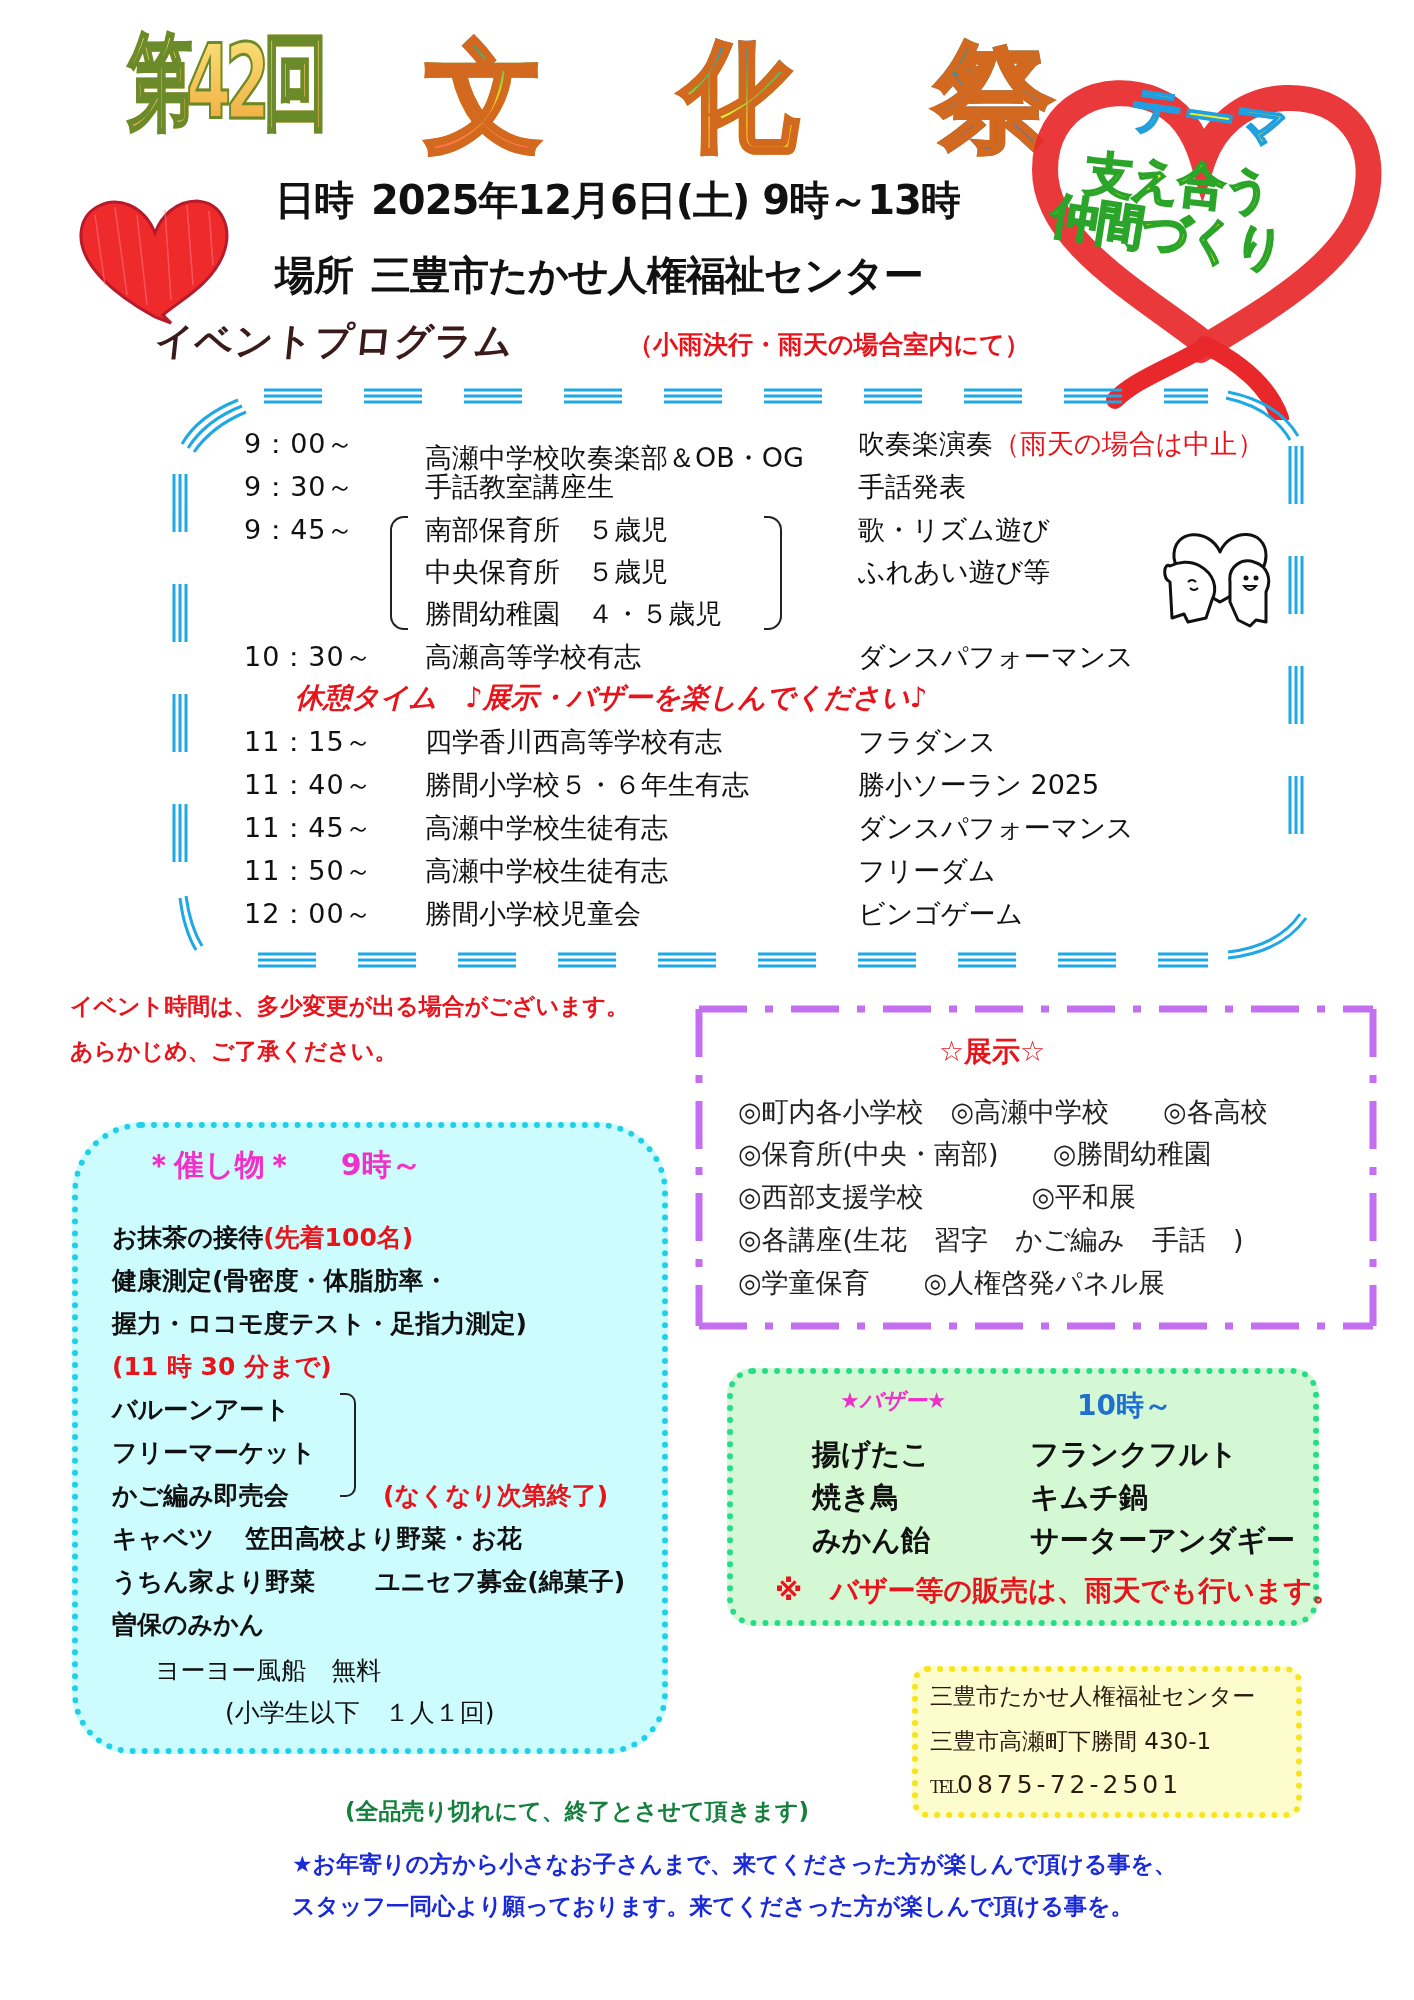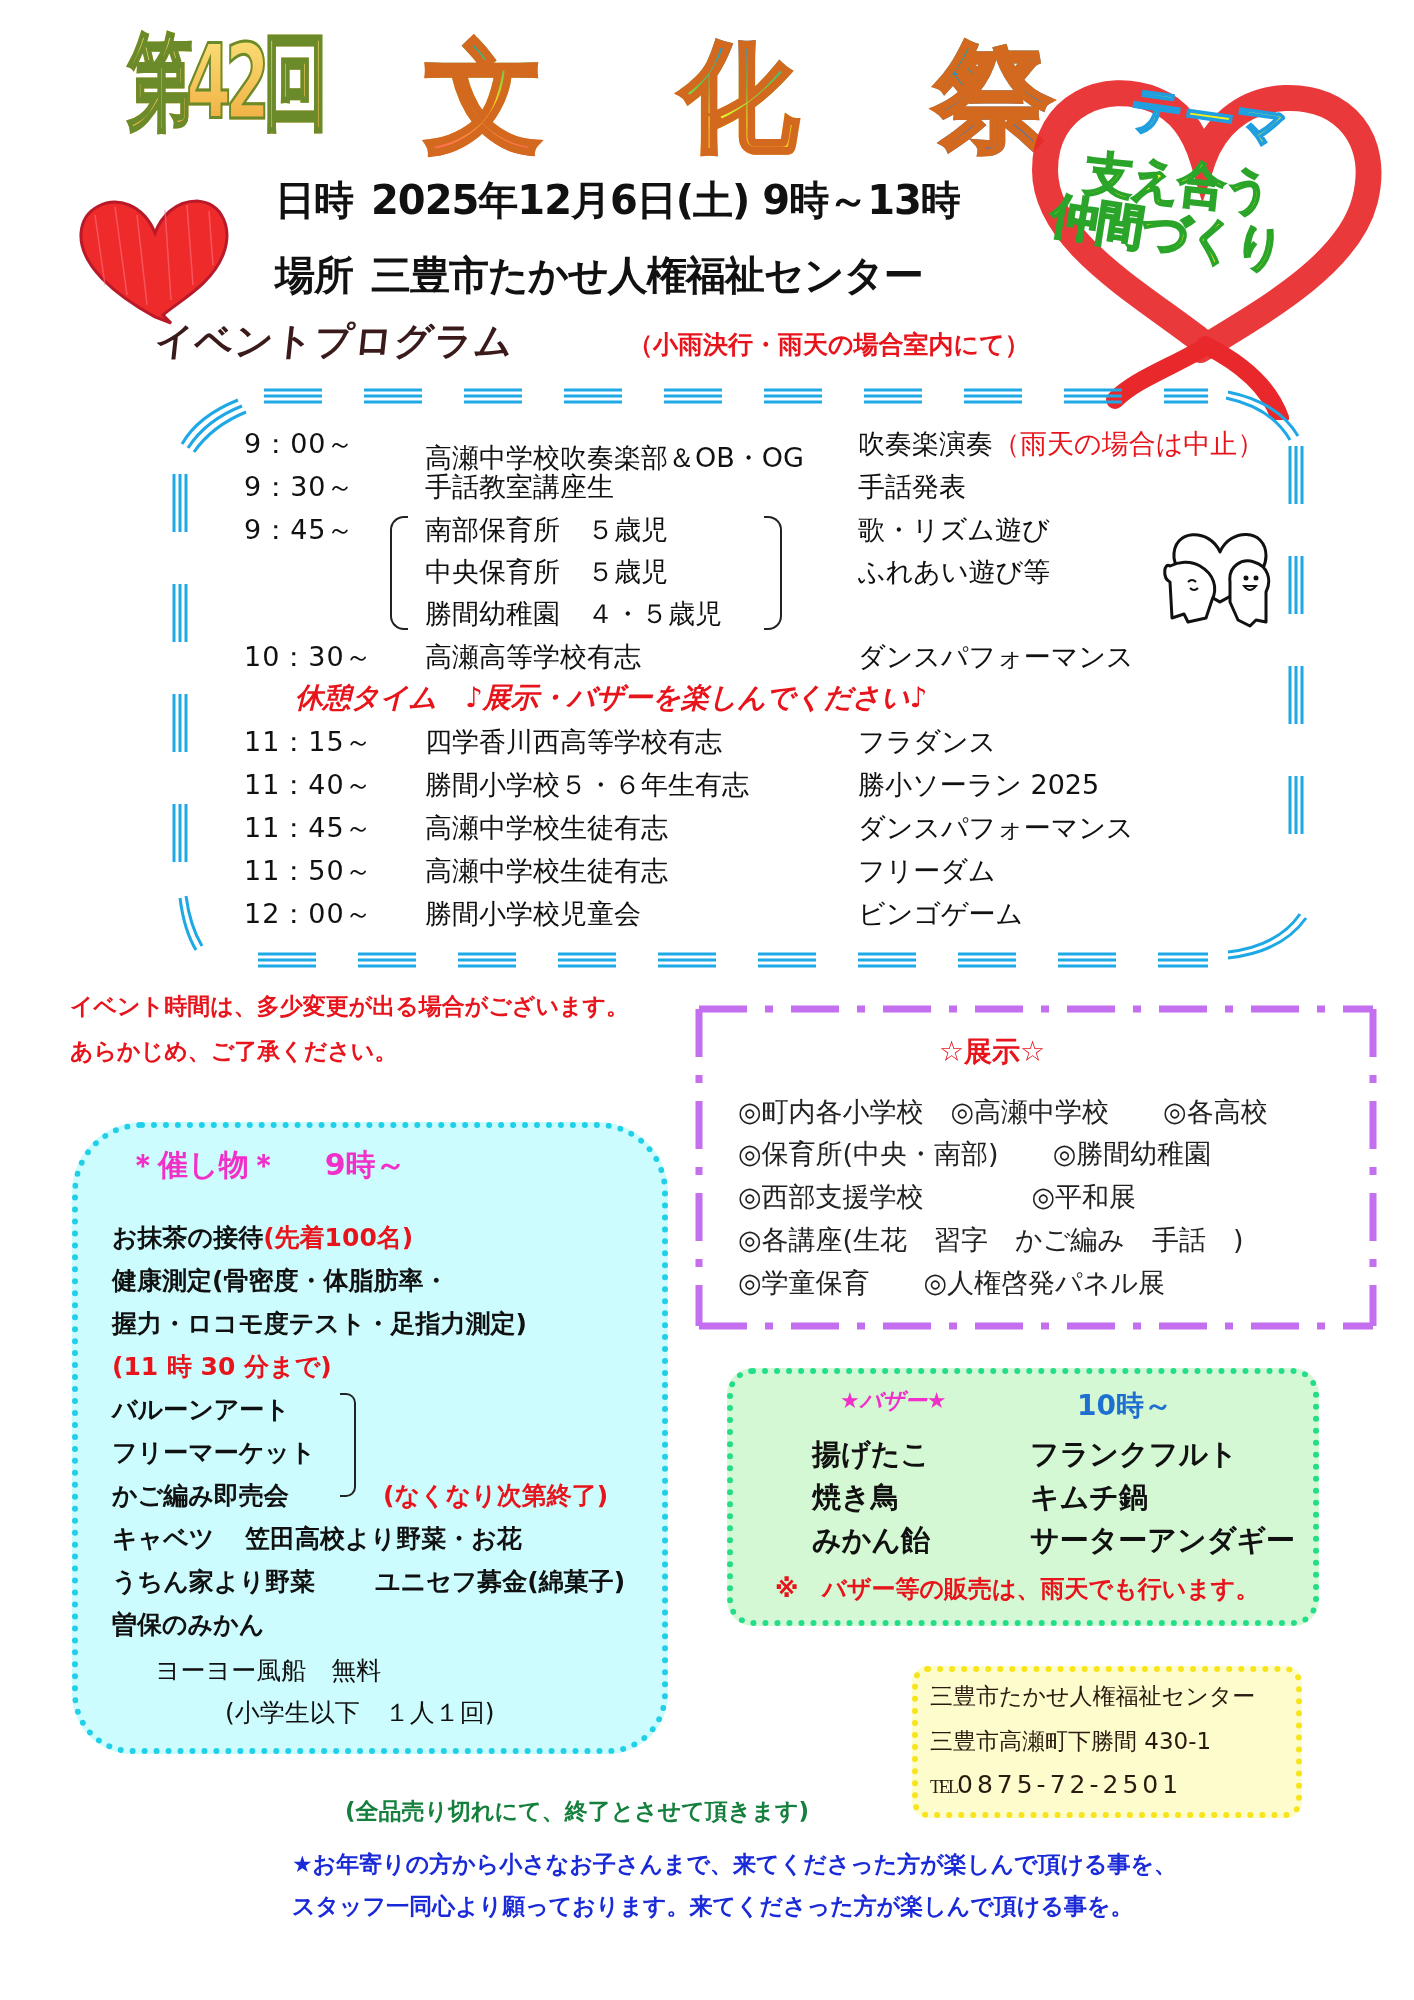--- a/index.html
+++ b/index.html
@@ -104,21 +104,21 @@
 
   
   .events-box {
     left:72px; top:1122px; width:596px; height:632px;
     background:#ccfcfd; border:6px dotted #1fd0e8; border-radius:70px 70px 60px 60px;
     box-sizing:border-box;
   }
   .events-title {
     left:72px; width:596px; top:1150px; font-size:30px; font-weight:900; color:#f030c8; line-height:1;
   }
-  .events-title .star { margin-left:56px; }
+  .events-title .star { margin-left:72px; }
   .events-title .time { margin-left:46px; }
   .ev-row {
     left:112px; font-size:25px; font-weight:900; color:#111; line-height:1; white-space:nowrap;
   }
   .ev-red { color:#e8141c; }
   .ev-brace {
     left:340px; top:1393px; width:14px; height:100px;
     border:2px solid #222; border-left:none; border-radius:0 10px 10px 0;
   }
   .ev-light { font-weight:normal; font-size:25px; }
@@ -129,21 +129,21 @@
     background:#d4f8d4; border:6px dotted #22dd8a; border-radius:26px; box-sizing:border-box;
   }
   .bazaar-title {
     left:840px; top:1390px; font-size:22px; font-weight:900; color:#f030c8; line-height:1; font-style:italic;
   }
   .bazaar-time {
     left:1077px; top:1392px; font-size:28px; font-weight:900; color:#1e6fd0; line-height:1;
   }
   .bz-item { font-size:29px; font-weight:900; color:#111; line-height:1; white-space:nowrap; }
   .bz-note {
-    left:775px; top:1577px; font-size:24px; font-weight:900; color:#e8141c; line-height:1; white-space:nowrap;
+    left:775px; top:1577px; font-size:28px; font-weight:900; color:#e8141c; line-height:1; white-space:nowrap;
   }
 
   
   .addr-box {
     left:912px; top:1666px; width:390px; height:152px;
     background:#fdfccc; border:6px dotted #f7e41a; border-radius:16px; box-sizing:border-box;
   }
   .addr-line { left:930px; font-size:23px; color:#2a1a10; line-height:1; white-space:nowrap; }
   .tel-prefix { font-family:"Liberation Serif", serif; font-size:18px; letter-spacing:-2px; }
   .tel-num { letter-spacing:4px; font-size:25px; }

